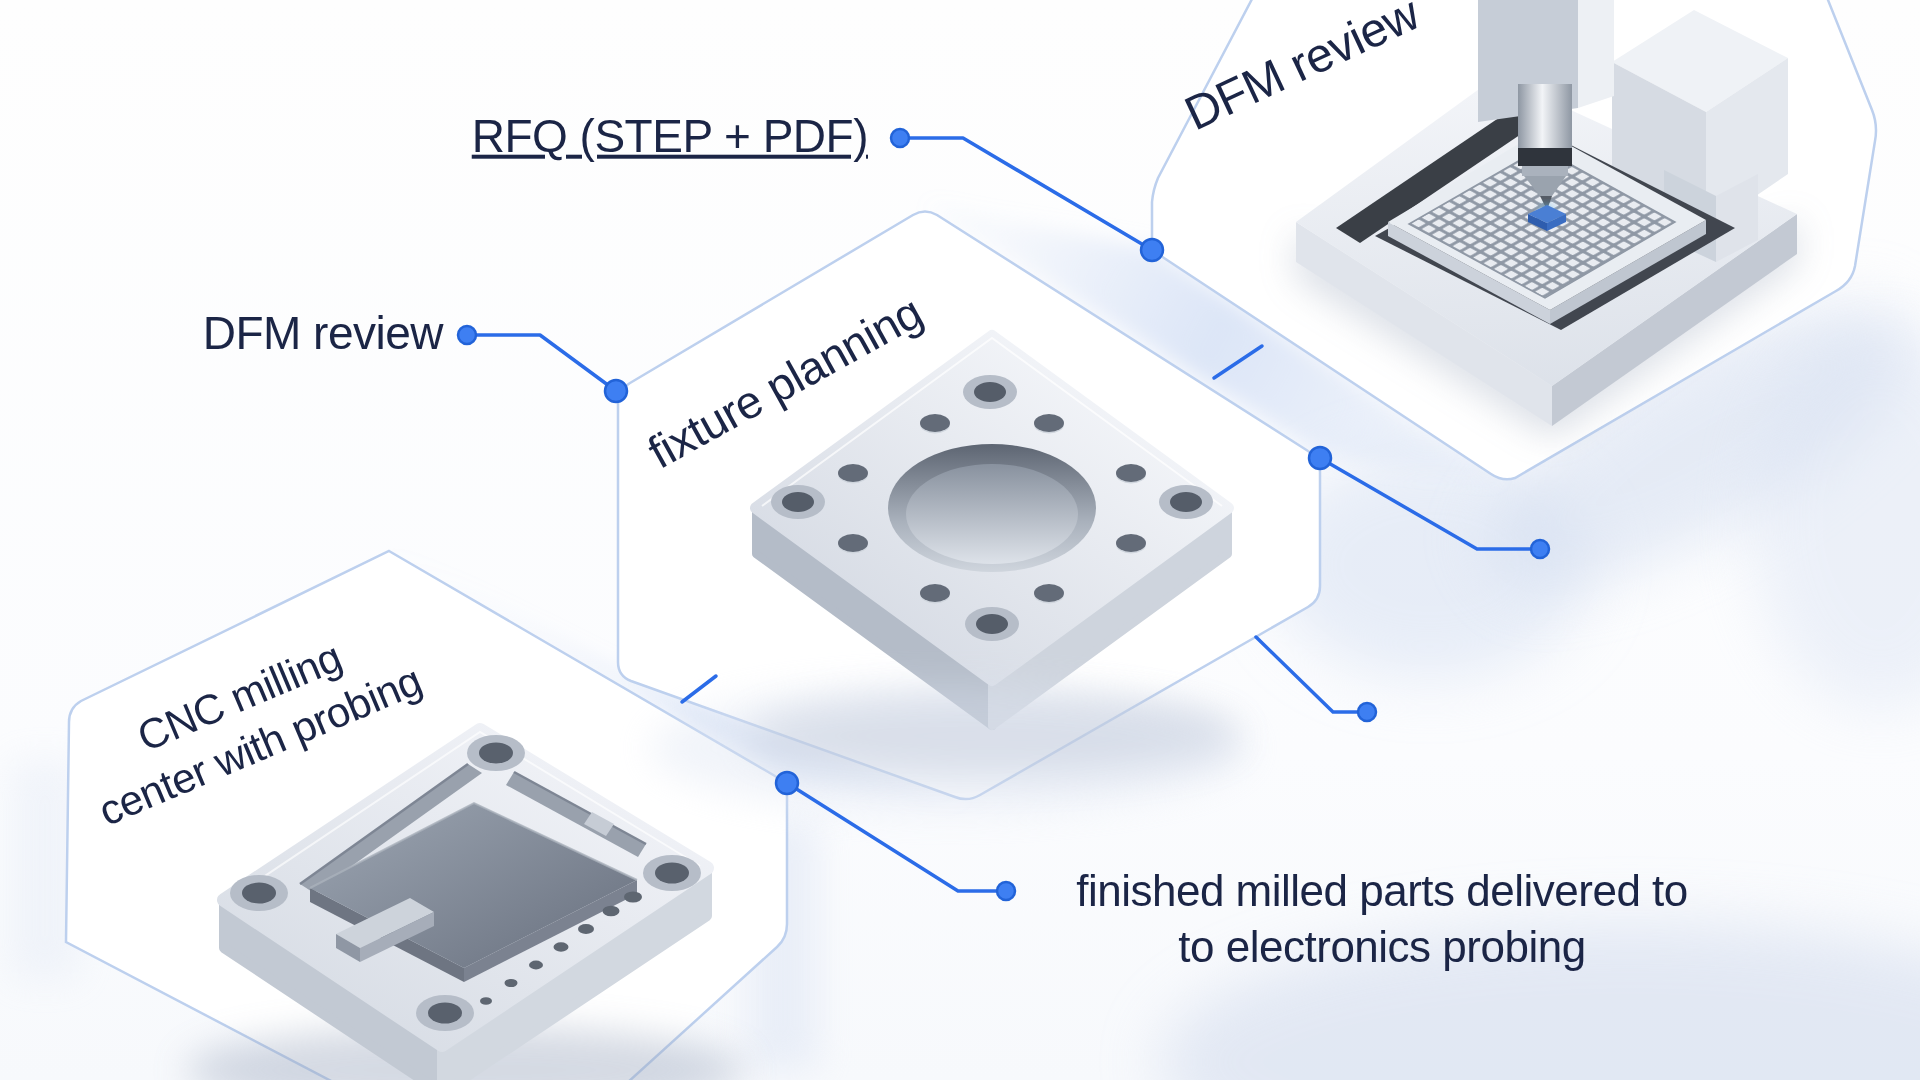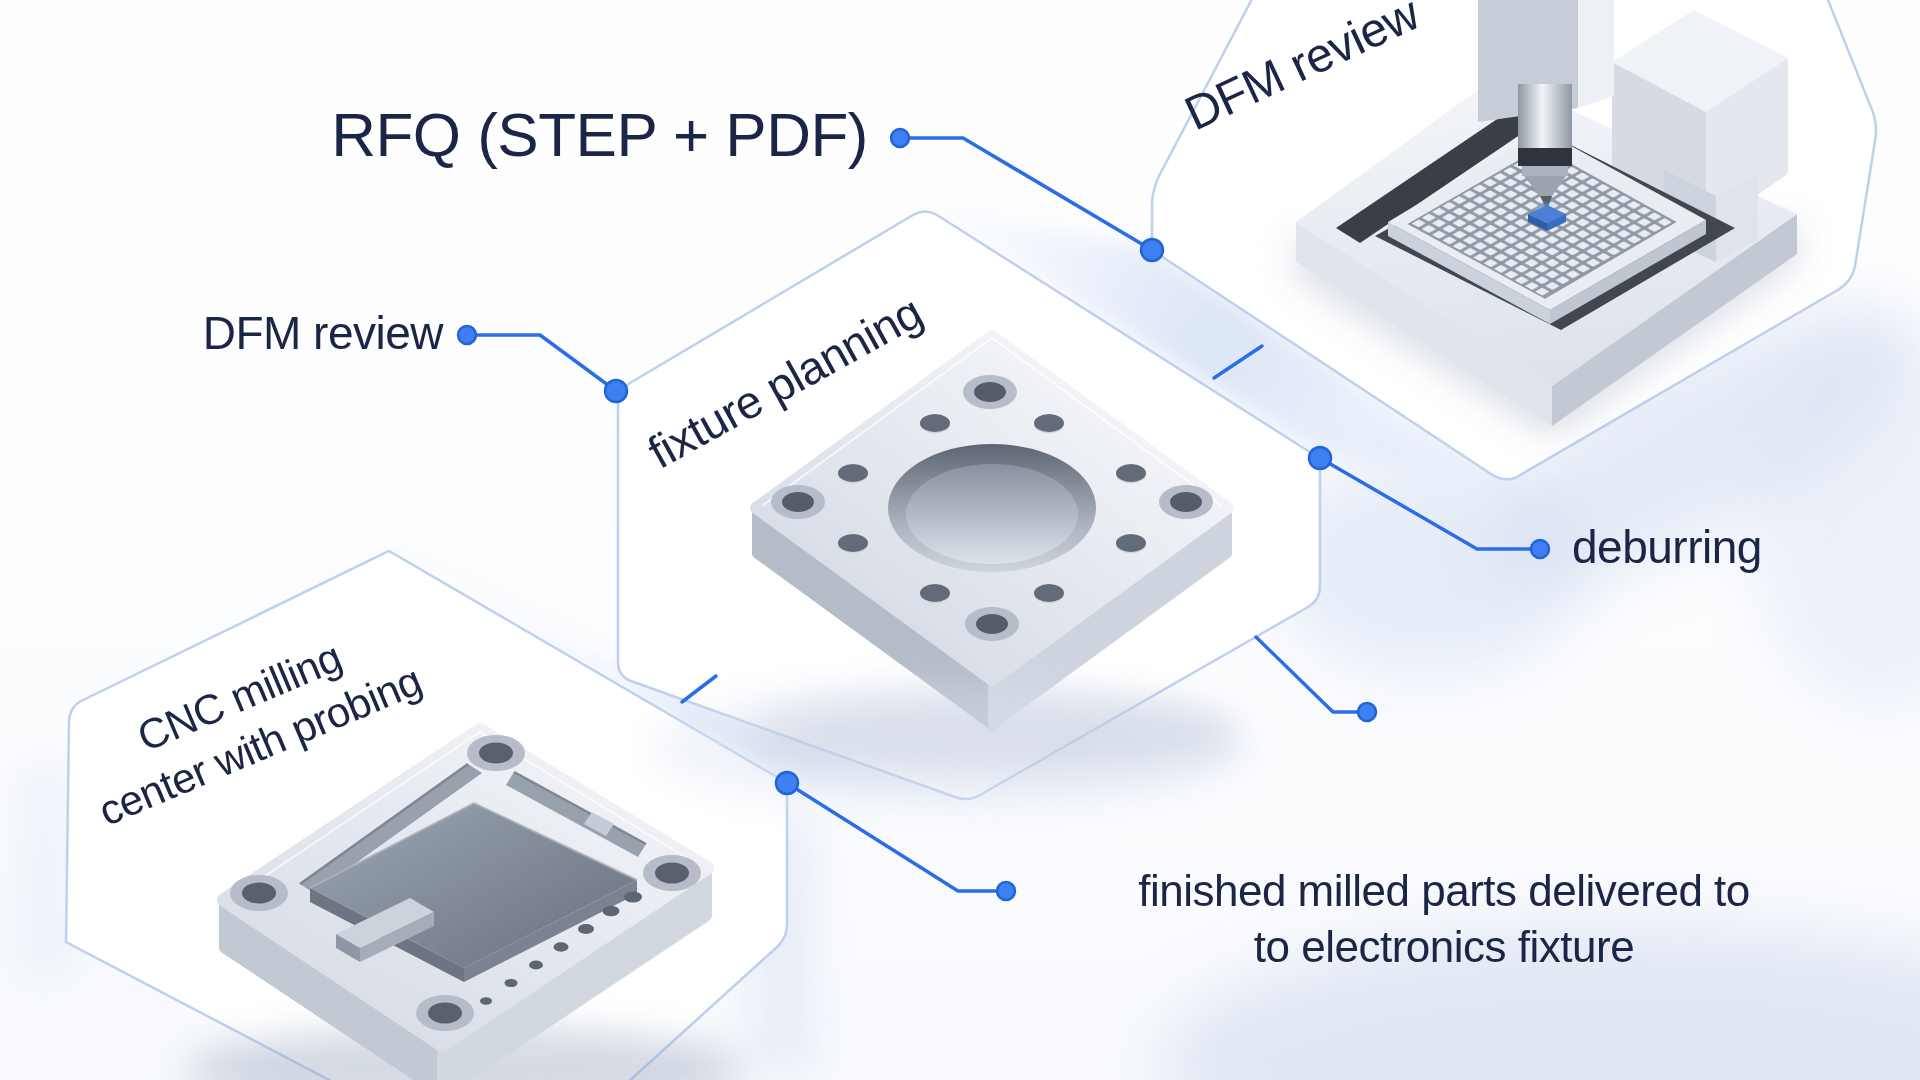--- a/index.html
+++ b/index.html
@@ -8,25 +8,25 @@
     background:linear-gradient(180deg,#fefefe 0%,#fbfcfe 70%,#f7f9fc 100%);
     font-family:"Liberation Sans", sans-serif;
   }
   .canvas svg{position:absolute;left:0;top:0;}
   .label{
     position:absolute;color:#1b2546;white-space:nowrap;
     font-family:"Liberation Sans", sans-serif;font-weight:400;
     letter-spacing:-0.5px;line-height:1.22;
   }
   .label.center{text-align:center;}
-  .lbl-rfq{font-size:62px;right:1052px;top:138px;transform:translateY(-54%);}
+  .lbl-rfq{font-size:46px;right:1052px;top:138px;transform:translateY(-54%);text-decoration:underline;}
   .lbl-dfm-left{font-size:46px;right:1477px;top:335px;transform:translateY(-54%);}
   .lbl-deburring{font-size:46px;left:1572px;top:549px;transform:translateY(-54%);}
   .lbl-cmm{font-size:46px;left:1556px;top:740px;transform:translate(-50%,-50%);line-height:1.24;}
-  .lbl-finished{font-size:44px;left:1444px;top:919px;transform:translate(-50%,-50%);line-height:1.28;}
+  .lbl-finished{font-size:44px;left:1382px;top:919px;transform:translate(-50%,-50%);line-height:1.28;}
   .lbl-dfm-top{font-size:48px;left:1302px;top:64px;transform:translate(-50%,-50%) rotate(-25deg);}
   .lbl-fixture{font-size:46px;left:785px;top:382px;transform:translate(-50%,-50%) rotate(-29deg);}
   .lbl-cnc{font-size:42px;left:250px;top:722px;transform:translate(-50%,-50%) rotate(-23deg);line-height:1.26;}
 </style>
 </head>
 <body>
 
 <div class="canvas">
 
 <svg width="1920" height="1080" viewBox="0 0 1920 1080">
@@ -284,19 +284,18 @@
 </svg>
 
 <div class="label lbl-rfq">RFQ (STEP + PDF)</div>
 <div class="label lbl-dfm-left">DFM review</div>
 <div class="label lbl-dfm-top">DFM review</div>
 <div class="label lbl-fixture">fixture planning</div>
 <div class="label lbl-cnc center">
   <div>CNC milling</div>
   <div>center with probing</div>
 </div>
-<div class="label lbl-deburring">deburring</div>
 <div class="label lbl-finished center">
   <div>finished milled parts delivered to</div>
-  <div>to electronics fixture</div>
+  <div>to electronics probing</div>
 </div>
 
 </div>
 
 </body></html>

